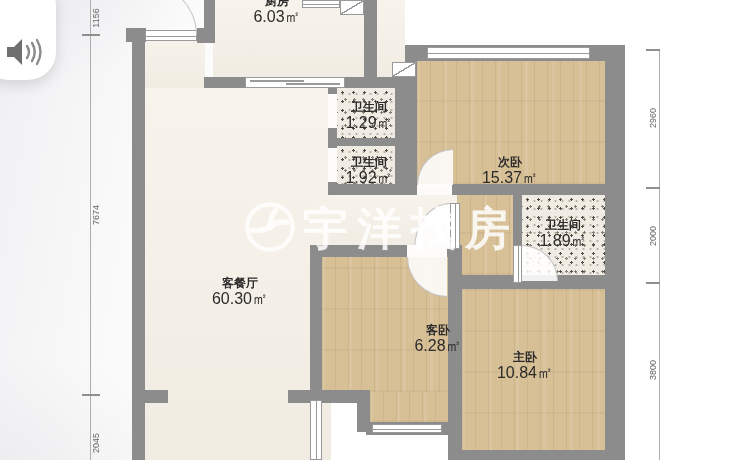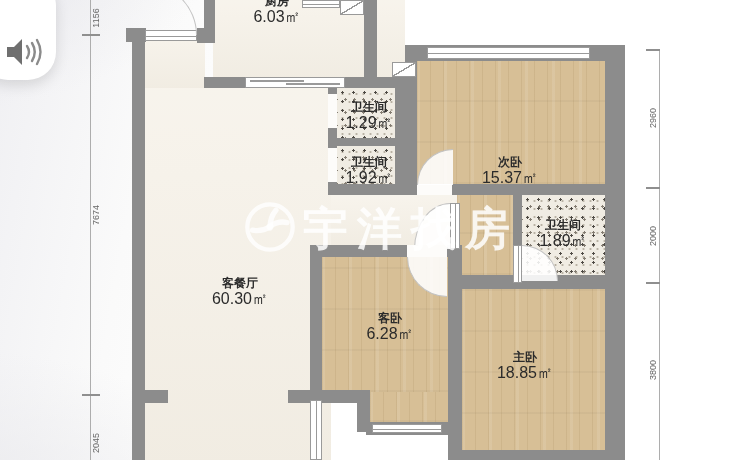--- a/index.html
+++ b/index.html
@@ -166,27 +166,27 @@
       <span class="ar">15.37㎡</span>
     </div>
     <div class="room-label" style="left:523px;top:218px;">
       <span class="nm">卫生间</span>
       <span class="ar">1.89㎡</span>
     </div>
     <div class="room-label" style="left:200px;top:268px;margin-top:8px;">
       <span class="nm">客餐厅</span>
       <span class="ar">60.30㎡</span>
     </div>
-    <div class="room-label" style="left:350px;top:311px;">
+    <div class="room-label" style="left:350px;top:323px;padding-left:48px;">
       <span class="nm">客卧</span>
       <span class="ar">6.28㎡</span>
     </div>
     <div class="room-label" style="left:485px;top:350px;">
       <span class="nm">主卧</span>
-      <span class="ar">18.85㎡</span>
+      <span class="ar">10.84㎡</span>
     </div>
   </div>
 
   <div>
     <div class="abs dimline" style="left:90px;top:0;width:1px;height:460px;"></div>
     <div class="abs tick" style="left:82px;top:34px;width:18px;height:2px;"></div>
     <div class="abs tick" style="left:82px;top:394px;width:18px;height:2px;"></div>
     <div class="dimlabel" style="left:96px;top:18px;">1156</div>
     <div class="dimlabel" style="left:96px;top:215px;">7674</div>
     <div class="dimlabel" style="left:96px;top:443px;">2045</div>

